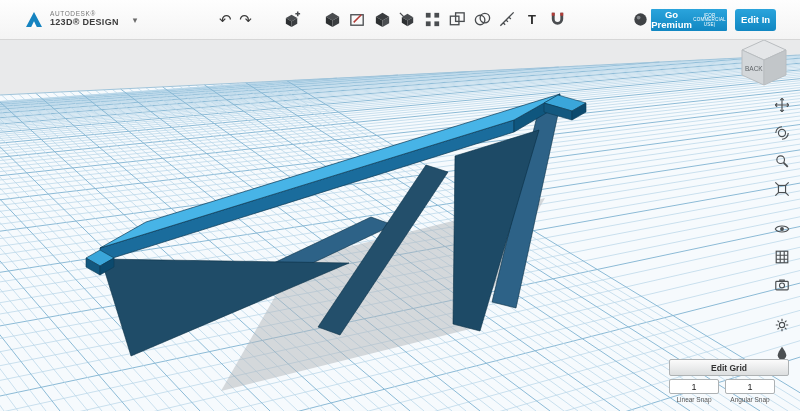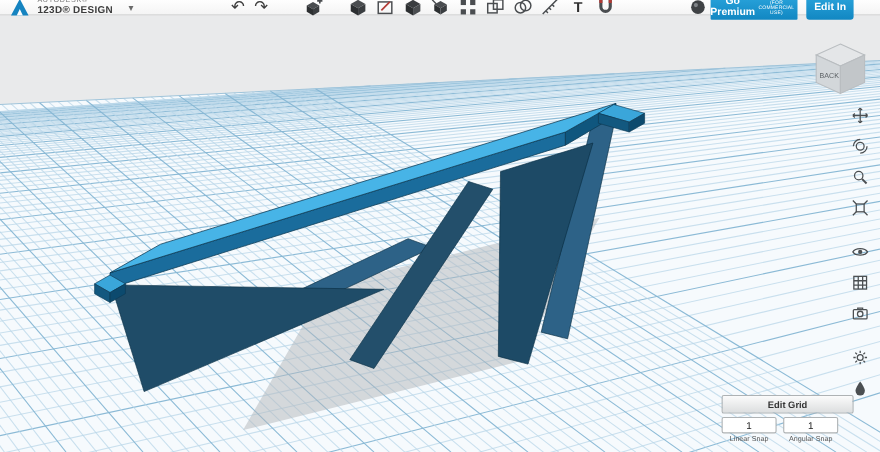--- a/index.html
+++ b/index.html
@@ -1,21 +1,21 @@
 <!DOCTYPE html>
 <html><head>
 <meta charset="utf-8">
 <style>
   html,body{margin:0;padding:0;width:800px;height:411px;overflow:hidden;
     font-family:"Liberation Sans",sans-serif;background:#e9eaeb;}
   .app{position:relative;width:800px;height:411px;}
 
   
-  .toolbar{position:absolute;top:0;left:0;right:0;height:14px;background:linear-gradient(#fefefe,#f4f4f4);
-    border-bottom:1px solid #d6d6d6;display:flex;align-items:center;padding:0 24px 0 8px;box-sizing:border-box;z-index:30;}
+  .toolbar{position:absolute;top:0;left:0;right:0;height:40px;background:linear-gradient(#fefefe,#f4f4f4);
+    border-bottom:1px solid #d6d6d6;display:flex;align-items:center;padding:0 24px 0 24px;box-sizing:border-box;z-index:30;}
   .brand{display:flex;align-items:center;gap:6px;width:150px;}
   .brand-text{line-height:1.05;}
   .b1{font-size:6.5px;letter-spacing:.6px;color:#787878;}
   .b2{font-size:9px;font-weight:bold;color:#3c3c3c;letter-spacing:.3px;}
   .chev{font-size:9px;color:#6a6a6a;margin-left:8px;cursor:pointer;}
   button{border:none;background:none;padding:0;font-family:inherit;cursor:pointer;}
   .tb{width:22px;height:22px;font-size:15px;color:#3c3c3c;line-height:22px;}
   .undo{margin-left:52px;}
   .tbtn{width:24px;height:24px;display:flex;align-items:center;justify-content:center;}
   .insert{margin-left:26px;}
@@ -37,21 +37,21 @@
   
   .viewcube{position:absolute;top:4px;right:8px;width:56px;height:56px;z-index:20;cursor:pointer;}
 
   
   .rtoolbar{position:absolute;top:62px;right:6px;display:flex;flex-direction:column;gap:4px;z-index:20;}
   .rbtn{width:24px;height:24px;display:flex;align-items:center;justify-content:center;border-radius:3px;}
   .rgap{height:8px;}
   .rtoolbar svg{stroke:#4b4f52;fill:none;stroke-width:1.3;}
 
   
-  .snap-panel{position:absolute;right:24px;bottom:8px;width:120px;z-index:20;}
+  .snap-panel{position:absolute;right:11px;bottom:8px;width:120px;z-index:20;}
   .edit-grid{width:100%;height:17px;border:1px solid #aeb2b4;border-radius:2px;
     background:linear-gradient(#fbfbfb,#dcdedf);font-size:8.5px;font-weight:bold;color:#333;}
   .snap-row{display:flex;gap:6px;margin-top:3px;}
   .snap-col{width:50px;display:flex;flex-direction:column;align-items:center;}
   .snap-input{width:48px;height:13px;border:1px solid #aeb2b4;border-radius:2px;
     text-align:center;font-size:9px;color:#222;padding:0;background:#fff;}
   .snap-label{font-size:6.5px;color:#555;margin-top:2px;white-space:nowrap;}
 </style>
 </head>
 <body>

